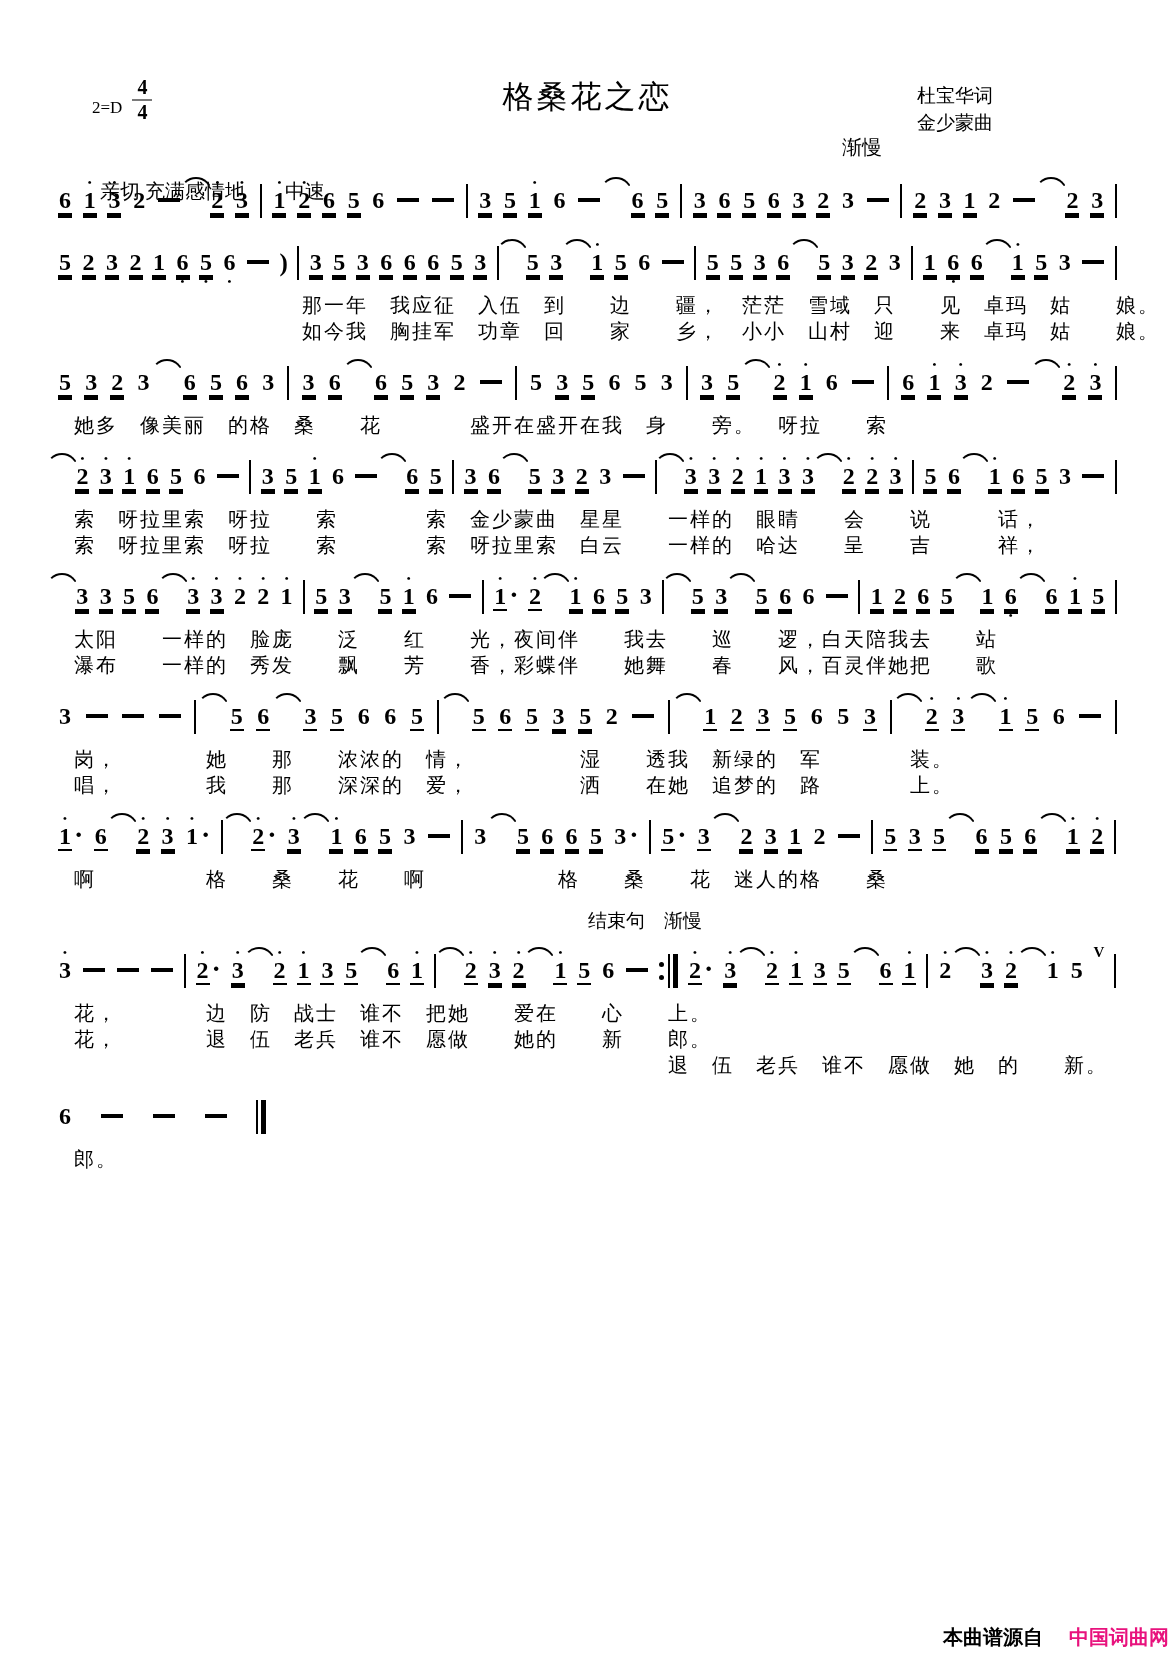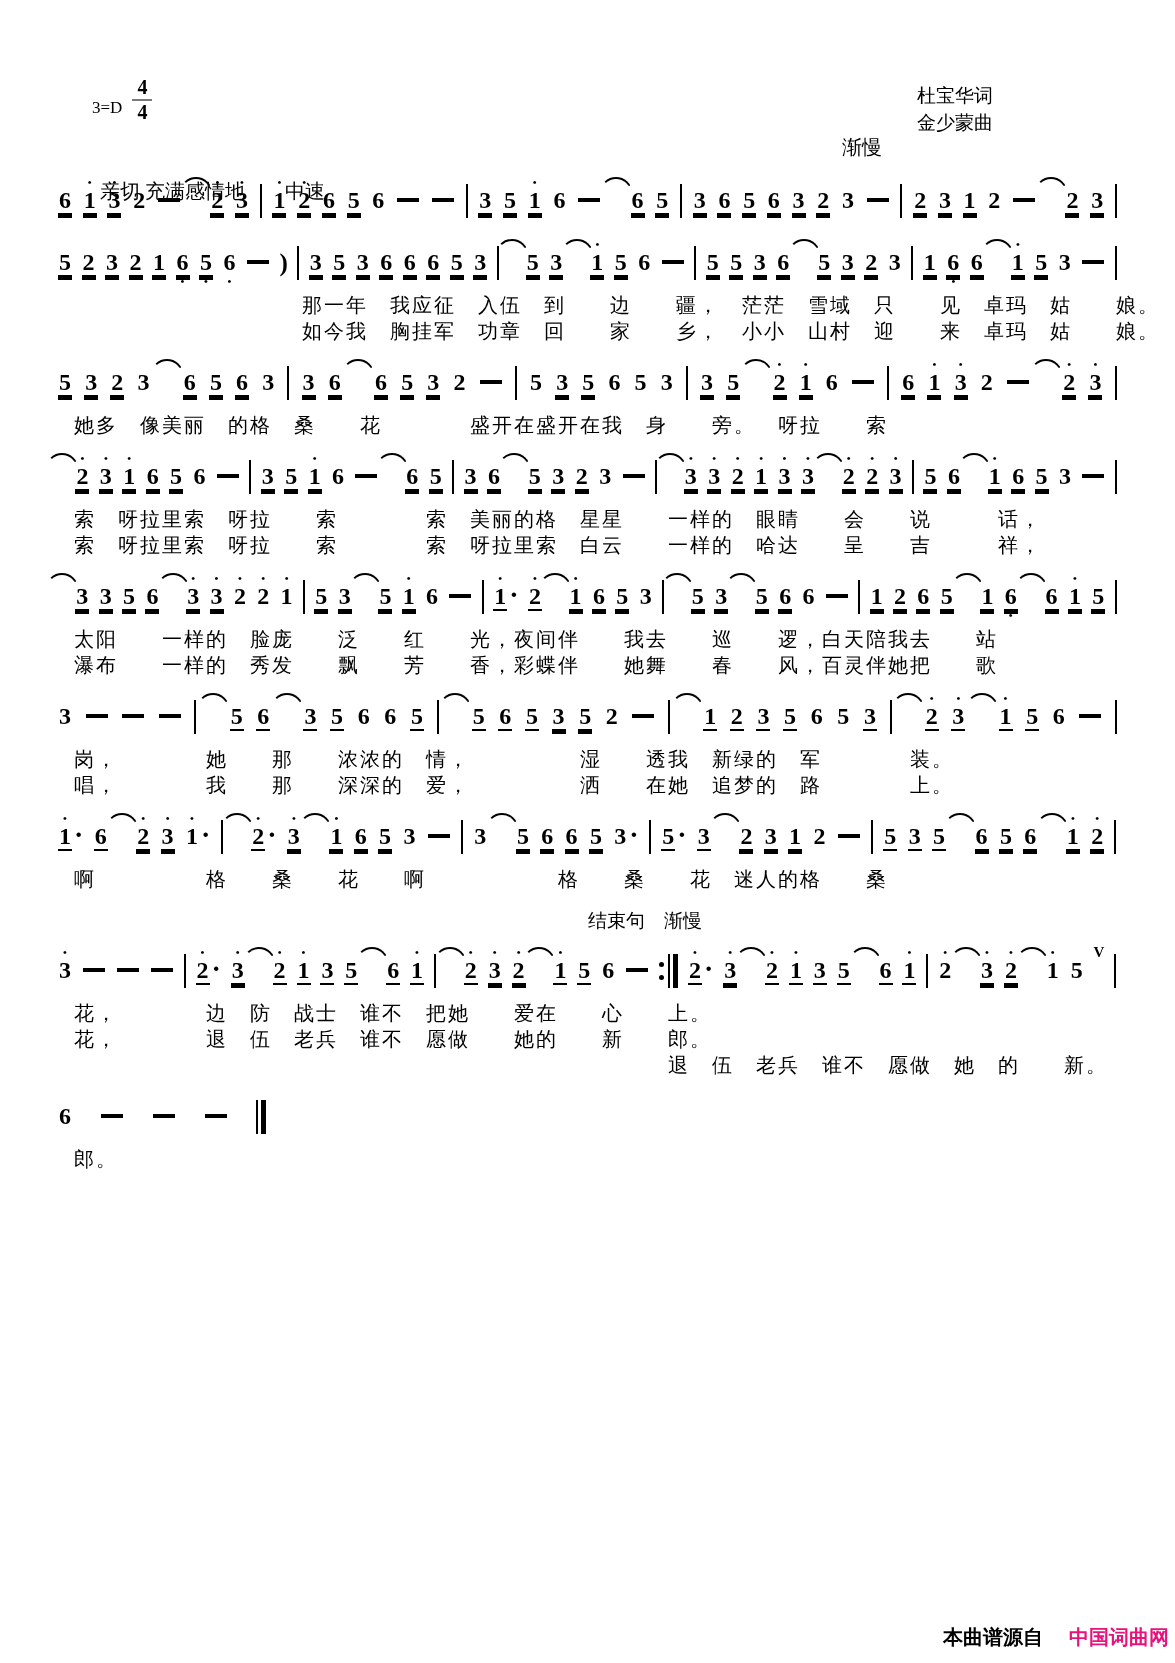--- a/index.html
+++ b/index.html
@@ -44,27 +44,28 @@
   
   .footer{position:absolute;right:6px;bottom:12px;font-size:20px;font-weight:bold;}
   .footer .gap{display:inline-block;width:26px;}
 </style>
 </head>
 <body>
 
 <div class="page">
   <div class="hdr">
     <div class="keysig">
-      <span>3=D</span>
+      <span>2=D</span>
       <span class="frac">
         <span>4</span>
         <span class="bar2"></span>
         <span>4</span>
       </span>
     </div>
+    <div class="title">格桑花之恋</div>
     <div class="credits">
       <div>杜宝华词</div>
       <div>金少蒙曲</div>
     </div>
     <div class="expr">亲切 充满感情地　　中速</div>
     <div class="ritard">渐慢</div>
   </div>
 
   <div class="score">
       <div class="sysline">
@@ -1131,21 +1132,21 @@
           </span>
           <span class="note">
             <span class="ncol">
               <span class="oct">&nbsp;</span>
               <span class="digit dash"></span>
               <span class="oct">&nbsp;</span>
             </span>
           </span>
           <span class="bar"></span>
         </div>
-        <div class="lyric" style="padding-left: 16px;">索　呀拉里索　呀拉　　索　　　　索　美丽的格　星星　　一样的　眼睛　　会　　说　　　话，</div>
+        <div class="lyric" style="padding-left: 16px;">索　呀拉里索　呀拉　　索　　　　索　金少蒙曲　星星　　一样的　眼睛　　会　　说　　　话，</div>
         <div class="lyric" style="padding-left: 16px;">索　呀拉里索　呀拉　　索　　　　索　呀拉里索　白云　　一样的　哈达　　呈　　吉　　　祥，</div>
       </div>
       <div class="sysline">
         <div class="notes">
           <span class="arc"></span>
           <span class="note u2">
             <span class="ncol">
               <span class="oct">&nbsp;</span>
               <span class="digit">3</span>
               <span class="oct">&nbsp;</span>

